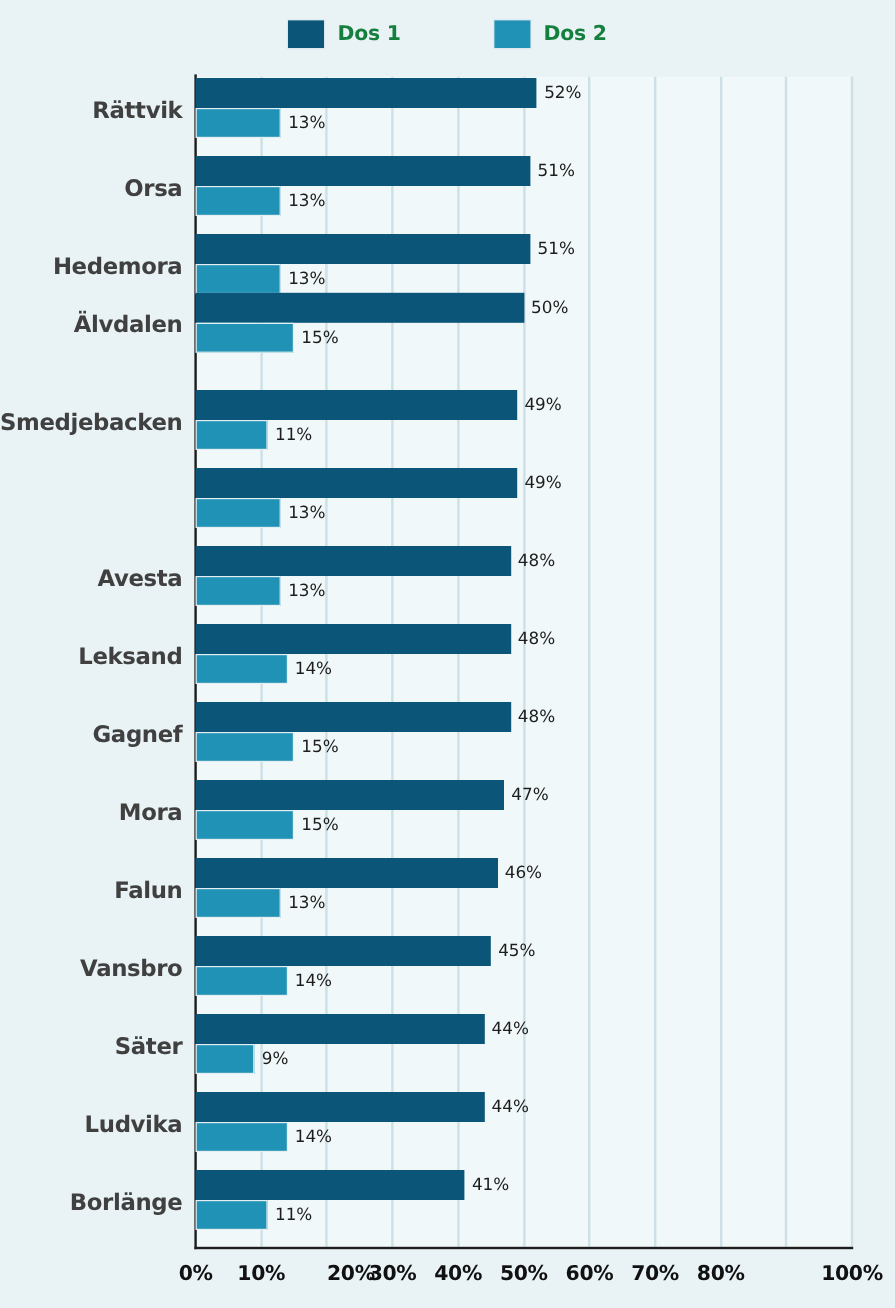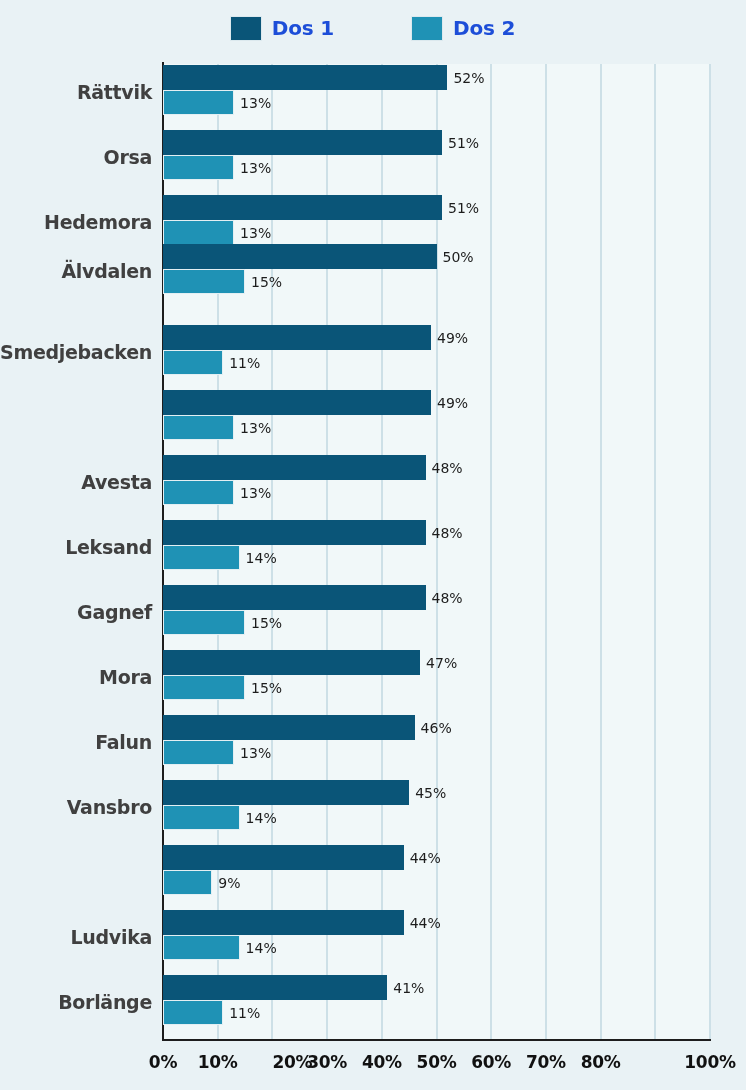--- a/index.html
+++ b/index.html
@@ -32,23 +32,23 @@
     align-items: center;
     gap: 11px;
   }
   .legend-swatch {
     width: 30px;
     height: 23px;
     flex: 0 0 auto;
     box-shadow: 0 0 0 1px #dce9ee;
   }
   .legend-label {
-    font-size: 20px;
+    font-size: 17px;
     font-weight: bold;
-    color: #1d4ed8;
+    color: #15803d;
     letter-spacing: -0.2px;
     white-space: nowrap;
   }
 
   
   #chart {
     position: absolute;
     left: 0;
     top: 56px;
     width: 746px;
@@ -316,20 +316,21 @@
         <div class="bar-wrap dose1">
           <div class="bar d1" style="width: 246.15px;"></div>
           <span class="bar-value">45%</span>
         </div>
         <div class="bar-wrap dose2">
           <div class="bar d2" style="width: 76.58px;"></div>
           <span class="bar-value">14%</span>
         </div>
       </div>
       <div class="row" style="top: 783px;">
+        <div class="cat-label">Säter</div>
         <div class="bar-wrap dose1">
           <div class="bar d1" style="width: 240.68px;"></div>
           <span class="bar-value">44%</span>
         </div>
         <div class="bar-wrap dose2">
           <div class="bar d2" style="width: 49.23px;"></div>
           <span class="bar-value">9%</span>
         </div>
       </div>
       <div class="row" style="top: 848px;">

